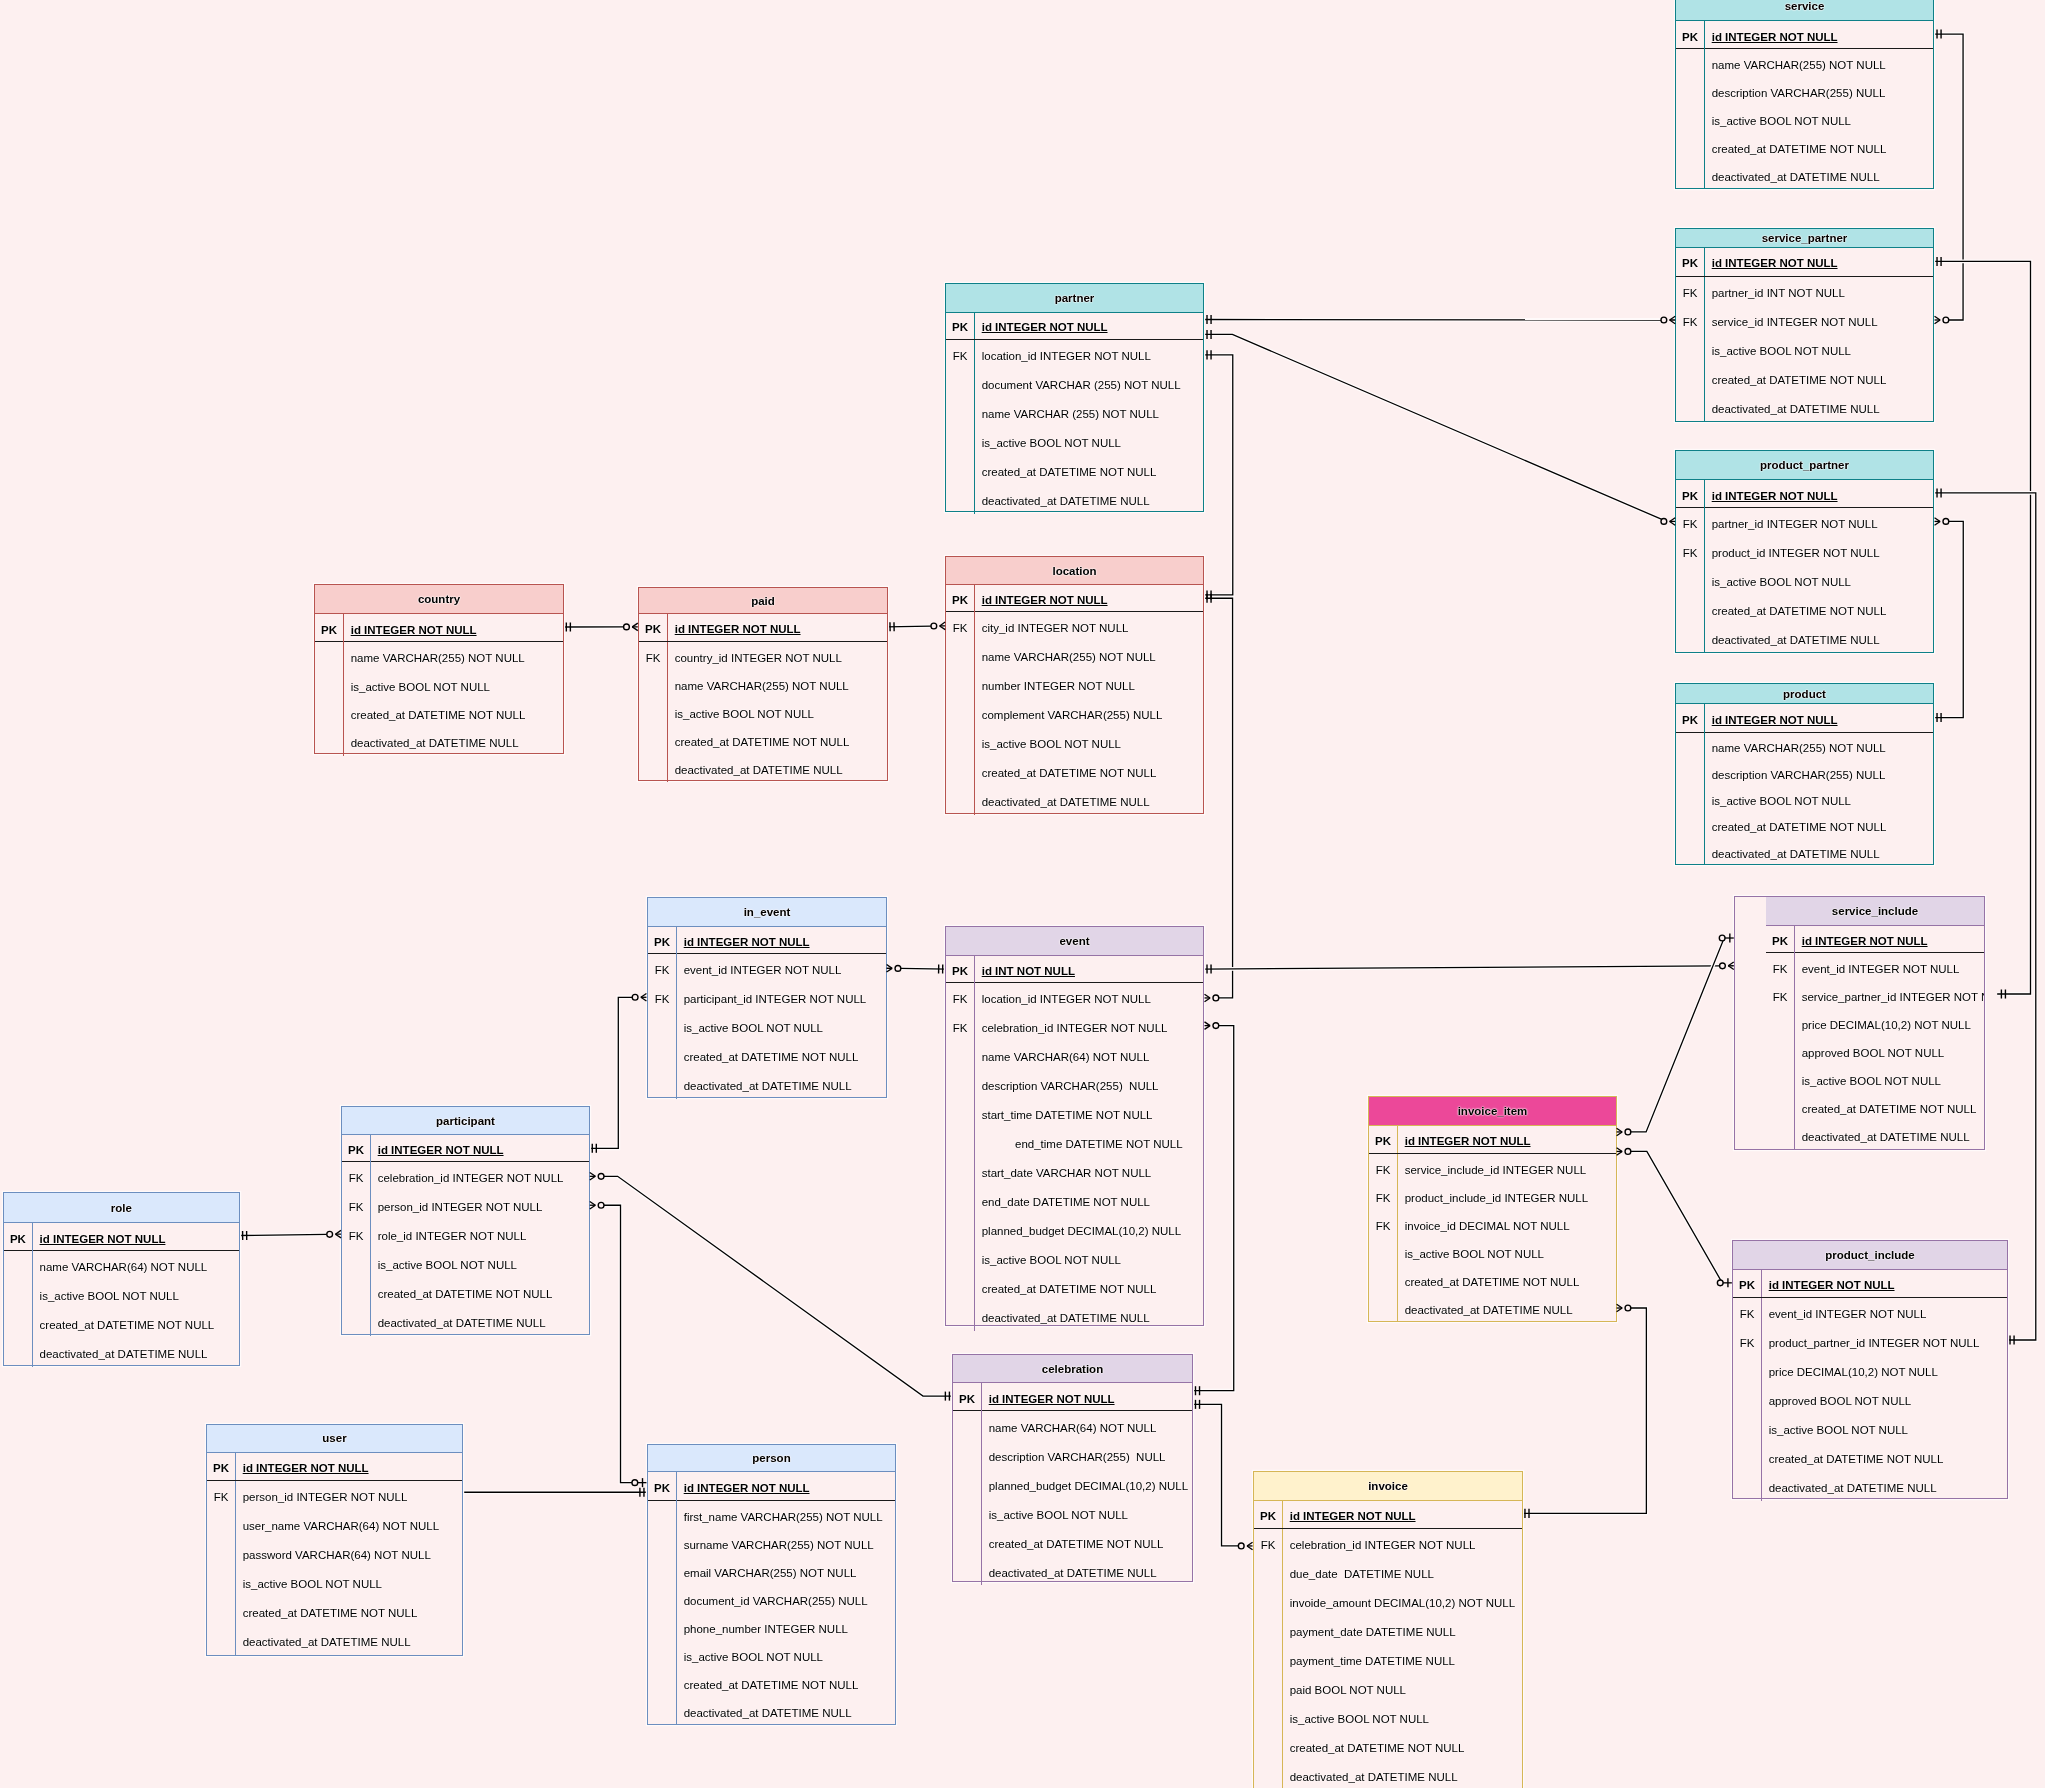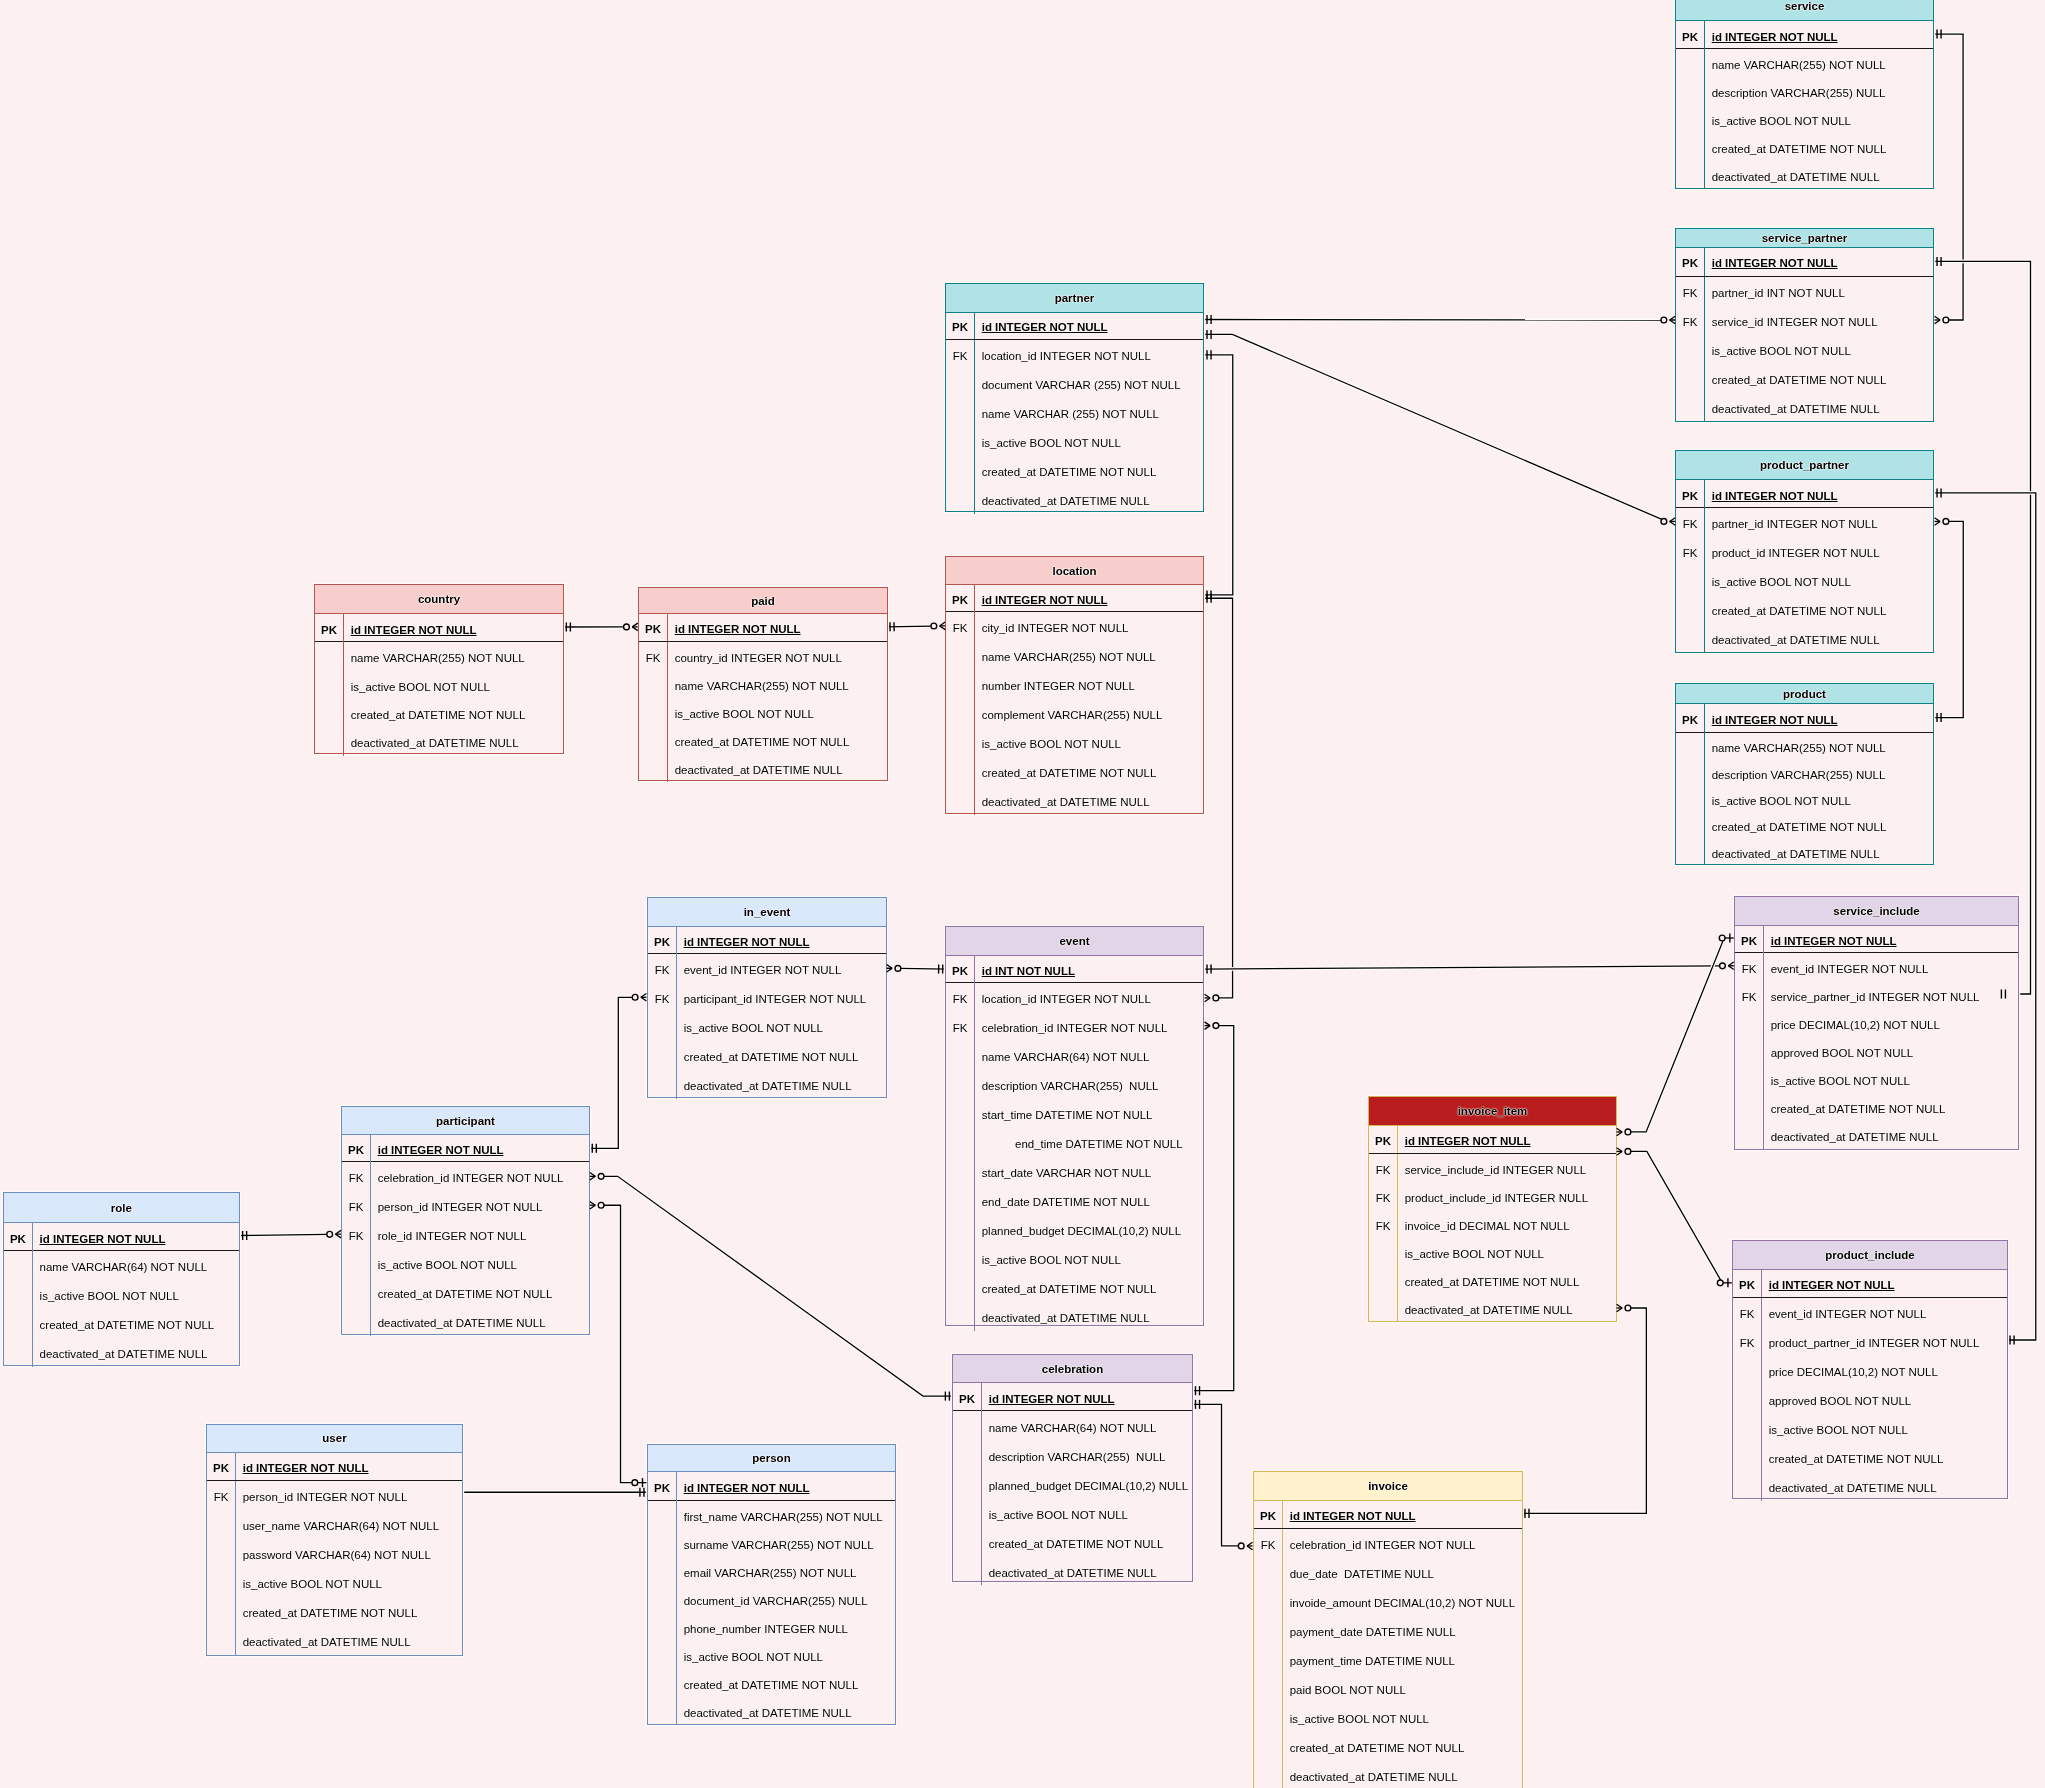--- a/index.html
+++ b/index.html
@@ -433,21 +433,21 @@
           <div class="row" style="height: 29px;">
             <div class="kcell" style="height: 29px; line-height: 29px;"></div>
             <div class="lcell" style="border-left: 1px solid rgb(150, 115, 166); height: 29px; line-height: 29px;">created_at DATETIME NOT NULL</div>
           </div>
           <div class="row" style="height: 29px;">
             <div class="kcell" style="height: 29px; line-height: 29px;"></div>
             <div class="lcell" style="border-left: 1px solid rgb(150, 115, 166); height: 29px; line-height: 29px;">deactivated_at DATETIME NULL</div>
           </div>
         </div>
       </div>
-      <div class="tbl" style="left: 1734px; top: 896px; width: 285px; height: 254px; border: 1px solid rgb(150, 115, 166);">
+      <div class="tbl" style="left: 1734px; top: 896px; width: 251px; height: 254px; border: 1px solid rgb(150, 115, 166); padding-left: 31px;">
         <div class="hdr" style="height: 29px; background: rgb(225, 213, 231); border-bottom: 1px solid rgb(150, 115, 166);">service_include</div>
         <div class="body" style="height: 225px;">
           <div class="row pkrow" style="height: 27px; border-bottom: 1.5px solid rgb(26, 26, 26);">
             <div class="kcell pk" style="height: 27px; line-height: 27px;">PK</div>
             <div class="lcell" style="border-left: 1px solid rgb(150, 115, 166); height: 27px; line-height: 27px;">id INTEGER NOT NULL</div>
           </div>
           <div class="row" style="height: 28px;">
             <div class="kcell" style="height: 28px; line-height: 28px;">FK</div>
             <div class="lcell" style="border-left: 1px solid rgb(150, 115, 166); height: 28px; line-height: 28px;">event_id INTEGER NOT NULL</div>
           </div>
@@ -508,21 +508,21 @@
             <div class="kcell" style="height: 29px; line-height: 29px;"></div>
             <div class="lcell" style="border-left: 1px solid rgb(150, 115, 166); height: 29px; line-height: 29px;">created_at DATETIME NOT NULL</div>
           </div>
           <div class="row" style="height: 29px;">
             <div class="kcell" style="height: 29px; line-height: 29px;"></div>
             <div class="lcell" style="border-left: 1px solid rgb(150, 115, 166); height: 29px; line-height: 29px;">deactivated_at DATETIME NULL</div>
           </div>
         </div>
       </div>
       <div class="tbl" style="left: 1368px; top: 1096px; width: 249px; height: 226px; border: 1px solid rgb(214, 182, 86);">
-        <div class="hdr" style="height: 29px; background: #b91c1c; border-bottom: 1px solid rgb(214, 182, 86);">invoice_item</div>
+        <div class="hdr" style="height: 29px; background: #ec4899; border-bottom: 1px solid rgb(214, 182, 86);">invoice_item</div>
         <div class="body" style="height: 198px;">
           <div class="row pkrow" style="height: 27.5px; border-bottom: 1.5px solid rgb(26, 26, 26);">
             <div class="kcell pk" style="height: 27.5px; line-height: 27.5px;">PK</div>
             <div class="lcell" style="border-left: 1px solid rgb(214, 182, 86); height: 27.5px; line-height: 27.5px;">id INTEGER NOT NULL</div>
           </div>
           <div class="row" style="height: 28px;">
             <div class="kcell" style="height: 28px; line-height: 28px;">FK</div>
             <div class="lcell" style="border-left: 1px solid rgb(214, 182, 86); height: 28px; line-height: 28px;">service_include_id INTEGER NULL</div>
           </div>
           <div class="row" style="height: 28px;">

